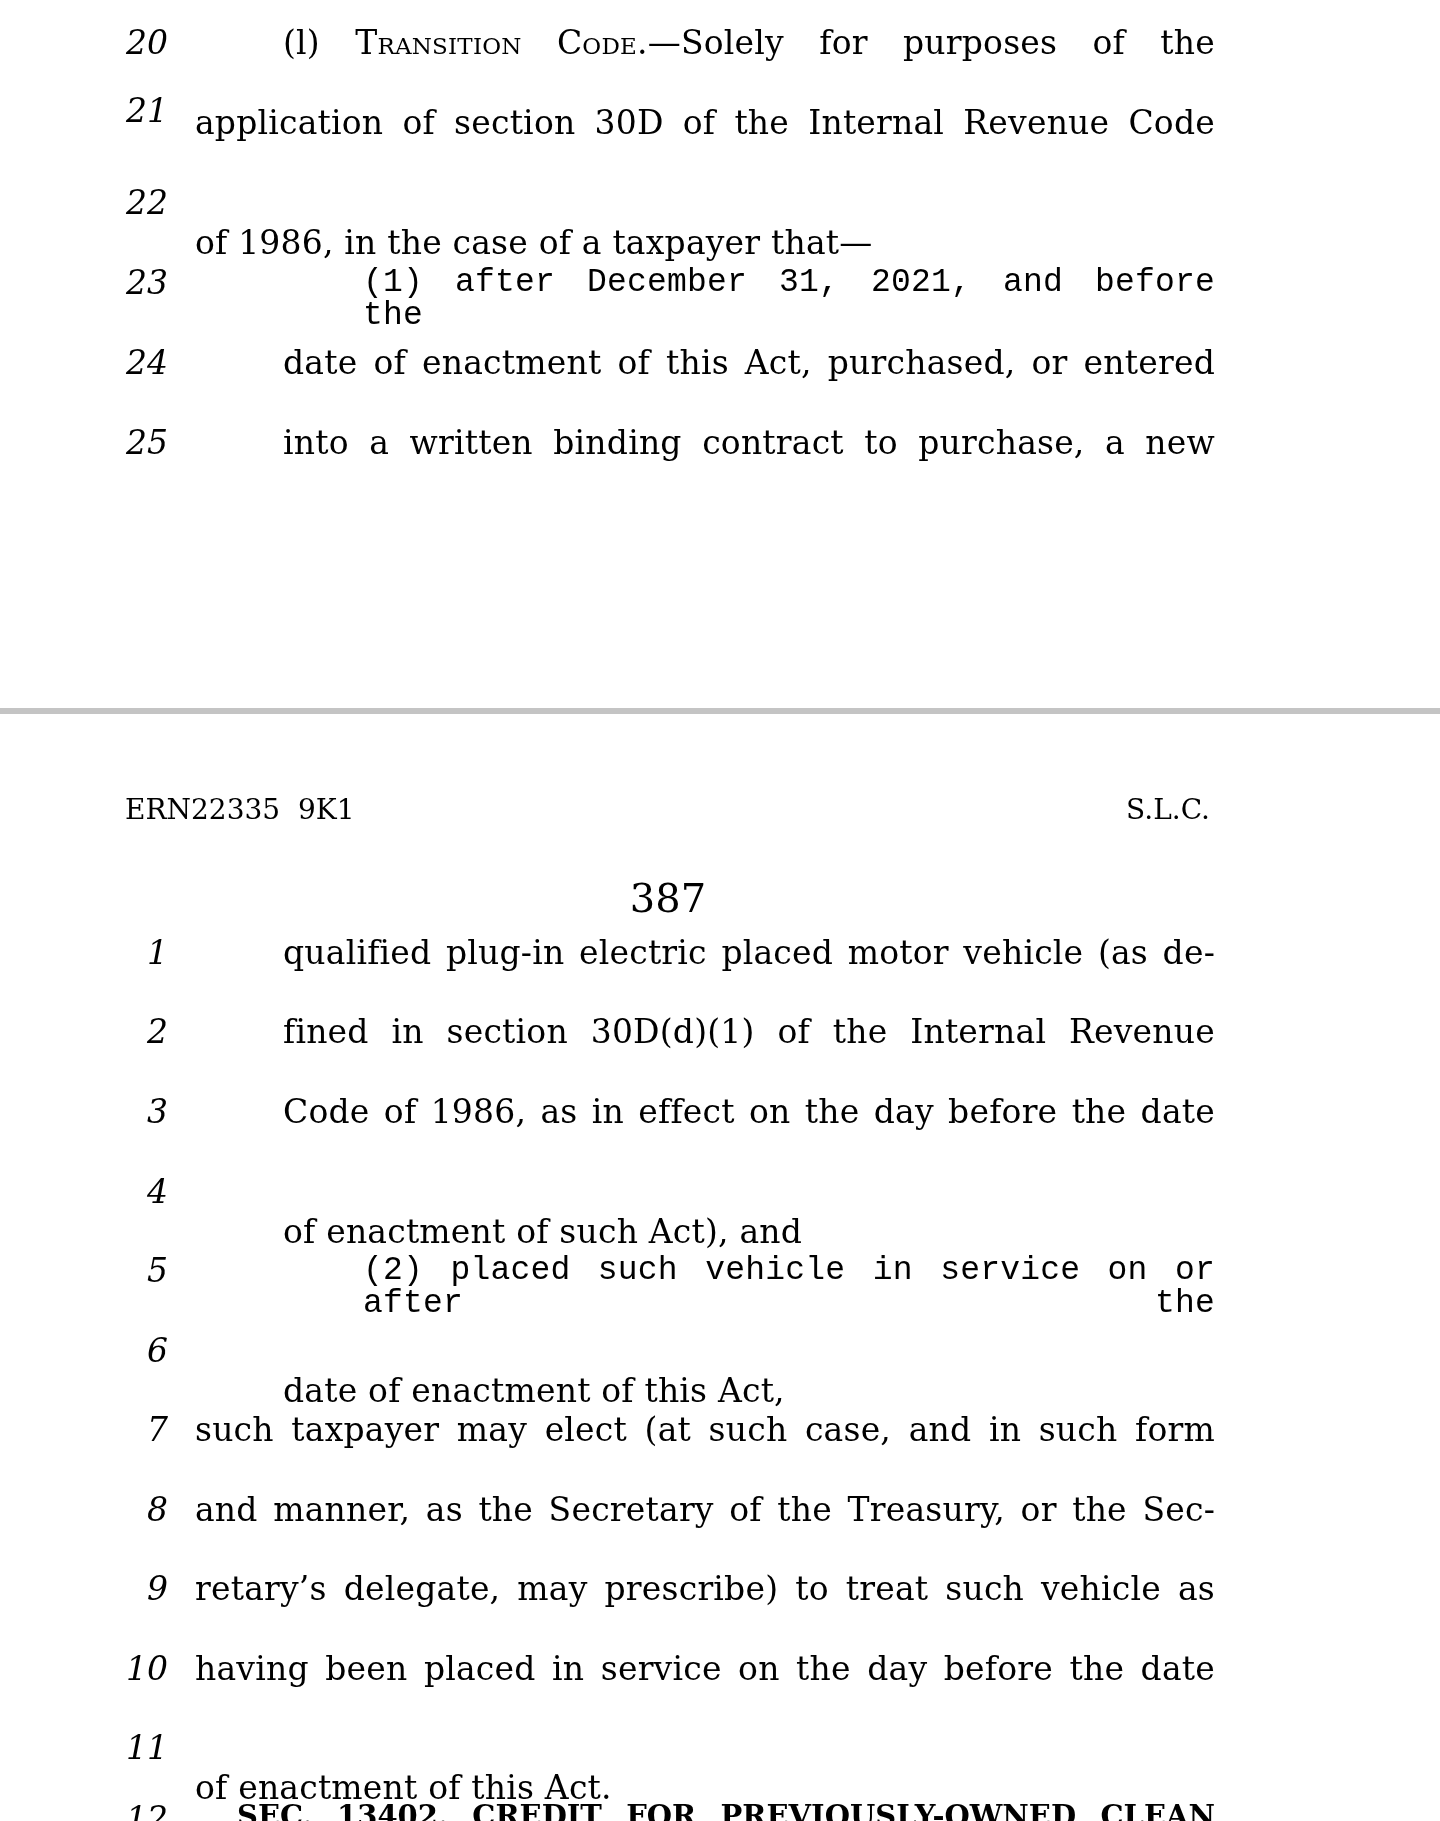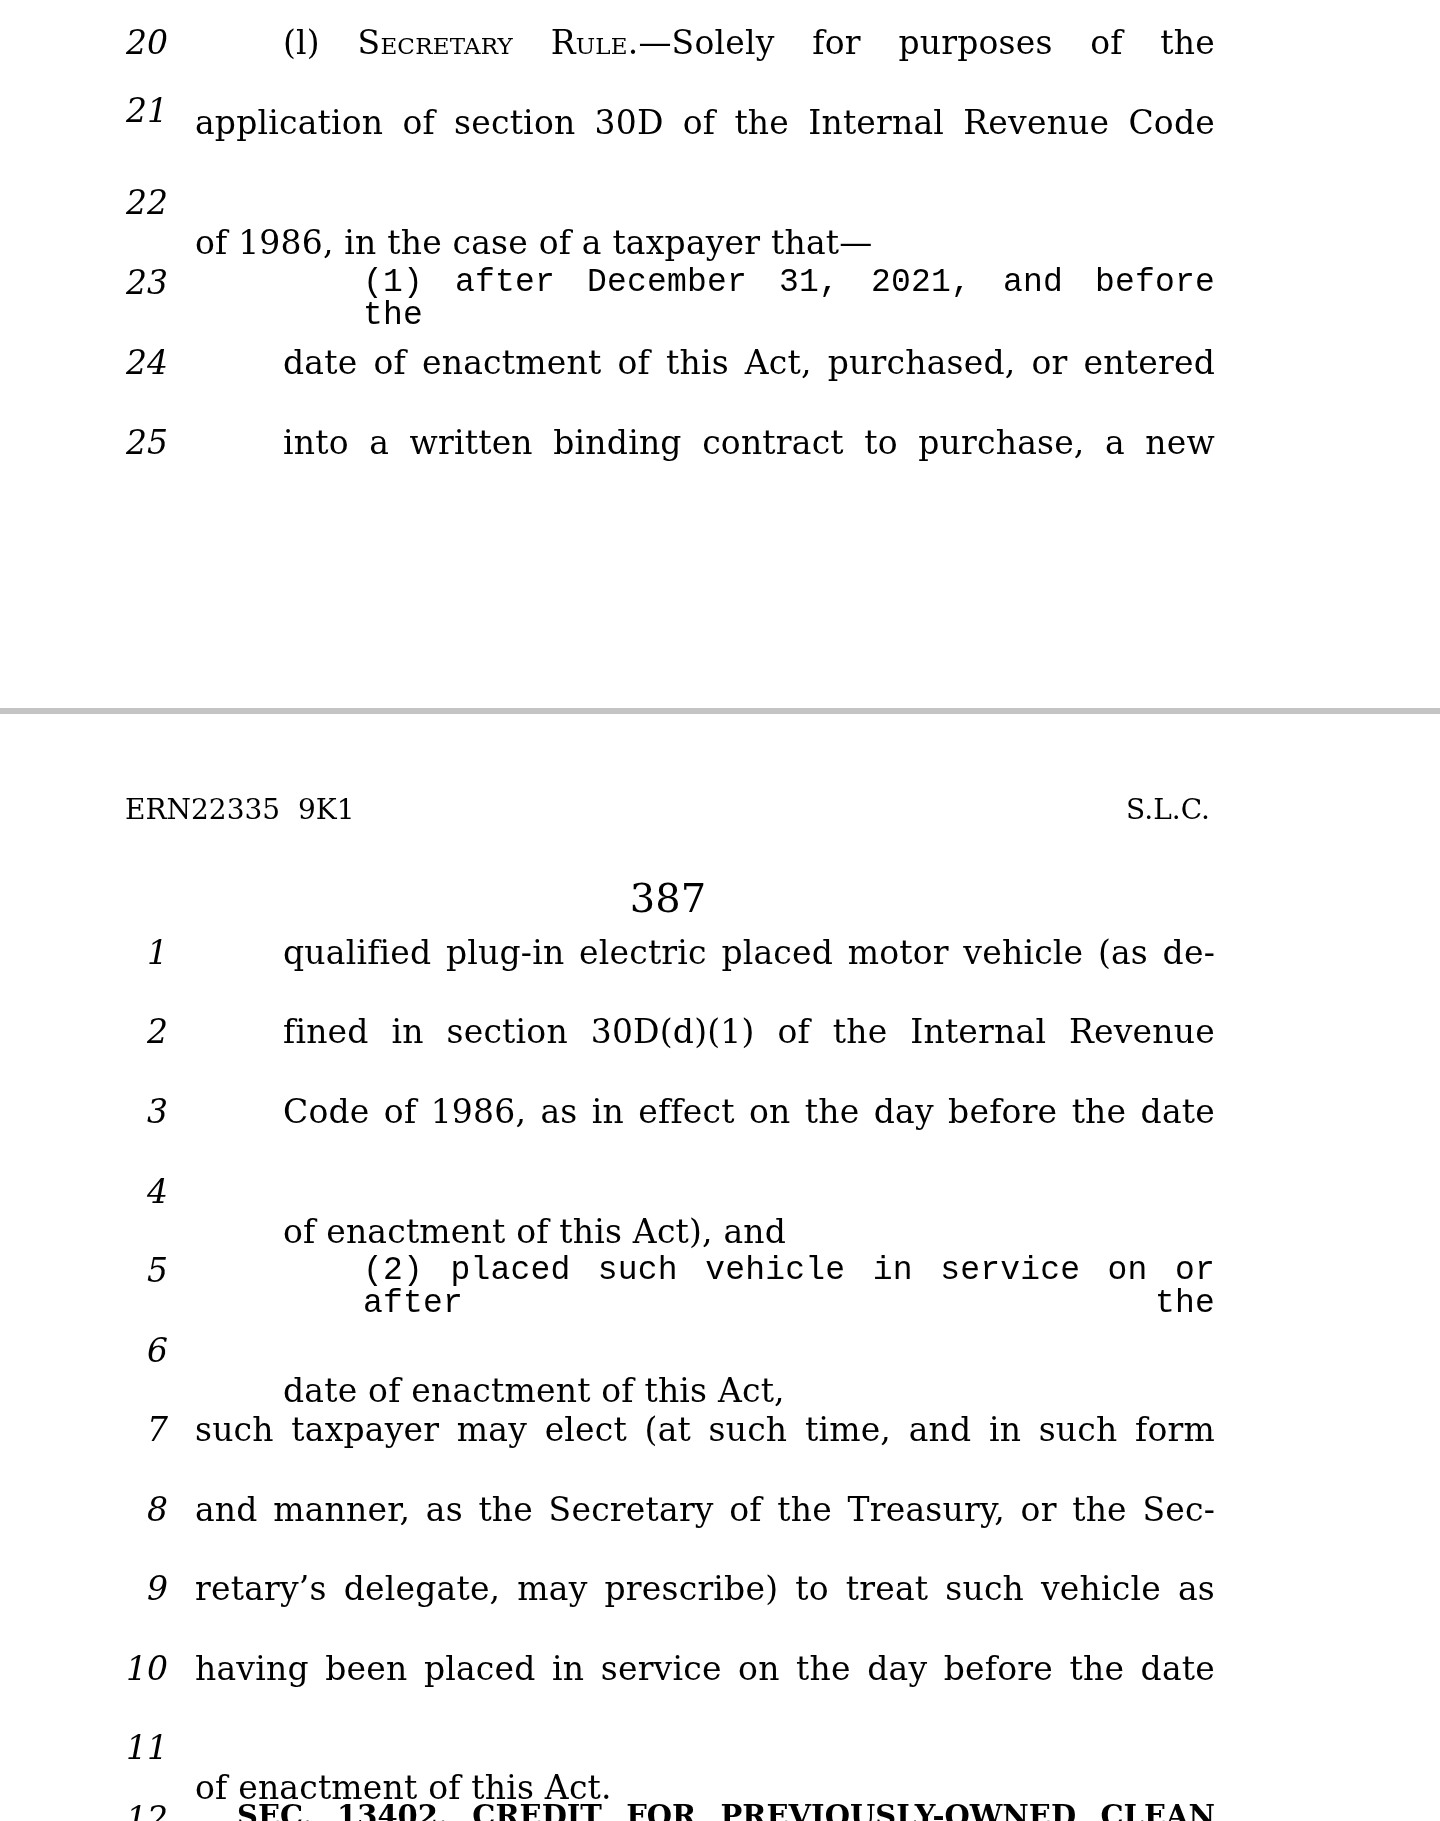--- a/index.html
+++ b/index.html
@@ -69,21 +69,21 @@
   }
 </style>
 </head>
 <body>
 
 <div class="stage">
 
   <section>
 
     <div class="num" style="top:26px">20</div>
-    <div class="ln just ind1" style="top:26px"><span>(l) </span><span class="sc">Secretary Rule</span><span>.—Solely for purposes of the</span></div>
+    <div class="ln just ind1" style="top:26px"><span>(l) </span><span class="sc">Transition Code</span><span>.—Solely for purposes of the</span></div>
 
     <div class="num" style="top:94px">21</div>
     <div class="ln just flush" style="top:106px">application of section 30D of the Internal Revenue Code</div>
 
     <div class="num" style="top:186px">22</div>
     <div class="ln nojust flush" style="top:186px">of 1986, in the case of a taxpayer that—</div>
 
     <div class="num" style="top:266px">23</div>
     <div class="ln just ind2" style="top:266px">(1) after December 31, 2021, and before the</div>
 
@@ -106,30 +106,30 @@
     <div class="num" style="top:936px">1</div>
     <div class="ln just ind1" style="top:936px">qualified plug-in electric placed motor vehicle (as de-</div>
 
     <div class="num" style="top:1015px">2</div>
     <div class="ln just ind1" style="top:1015px">fined in section 30D(d)(1) of the Internal Revenue</div>
 
     <div class="num" style="top:1095px">3</div>
     <div class="ln just ind1" style="top:1095px">Code of 1986, as in effect on the day before the date</div>
 
     <div class="num" style="top:1175px">4</div>
-    <div class="ln nojust ind1" style="top:1175px">of enactment of this Act), and</div>
+    <div class="ln nojust ind1" style="top:1175px">of enactment of such Act), and</div>
 
     <div class="num" style="top:1254px">5</div>
     <div class="ln just ind2" style="top:1254px">(2) placed such vehicle in service on or after the</div>
 
     <div class="num" style="top:1334px">6</div>
     <div class="ln nojust ind1" style="top:1334px">date of enactment of this Act,</div>
 
     <div class="num" style="top:1413px">7</div>
-    <div class="ln just flush" style="top:1413px">such taxpayer may elect (at such time, and in such form</div>
+    <div class="ln just flush" style="top:1413px">such taxpayer may elect (at such case, and in such form</div>
 
     <div class="num" style="top:1493px">8</div>
     <div class="ln just flush" style="top:1493px">and manner, as the Secretary of the Treasury, or the Sec-</div>
 
     <div class="num" style="top:1572px">9</div>
     <div class="ln just flush" style="top:1572px">retary’s delegate, may prescribe) to treat such vehicle as</div>
 
     <div class="num" style="top:1652px">10</div>
     <div class="ln just flush" style="top:1652px">having been placed in service on the day before the date</div>
 

